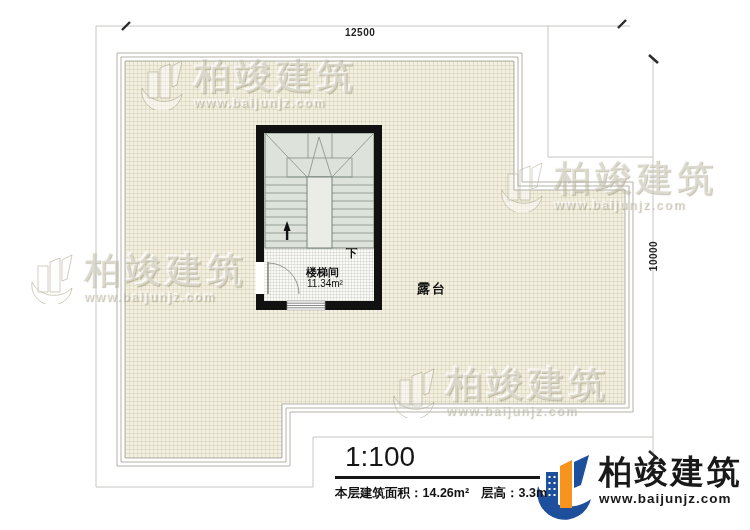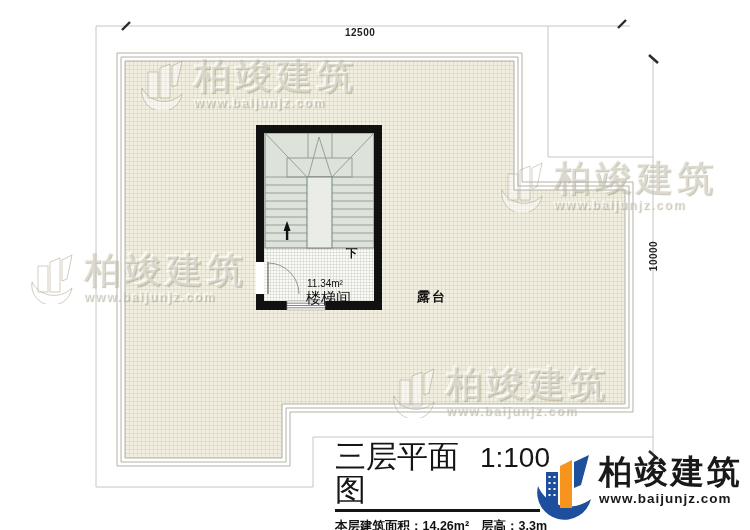--- a/index.html
+++ b/index.html
@@ -17,21 +17,21 @@
   #floor{left:264px;top:133px;width:110px;height:168px;z-index:2;
     background-color:#fafaf6;
     background-image:
       repeating-linear-gradient(0deg, rgba(150,150,140,.20) 0 1px, transparent 1px 3px),
       repeating-linear-gradient(90deg, rgba(150,150,140,.20) 0 1px, transparent 1px 3px);}
   
   #stairbg{left:265px;top:133px;width:109px;height:115px;z-index:3;background:#dde2da;}
   #plansvg{left:0;top:0;z-index:5;pointer-events:none;}
   .label{position:absolute;z-index:6;color:#111;white-space:nowrap;}
   .dim{font-size:10px;font-weight:bold;color:#222;letter-spacing:.5px;}
-  .room{font-size:15px;font-weight:normal;margin-top:24px;}
+  .room{font-size:11px;font-weight:bold;}
   .area{font-size:10px;font-weight:normal;}
   .terr{font-size:13px;font-weight:bold;letter-spacing:2px;}
   .down{font-size:11.5px;font-weight:bold;}
   
   .wm{position:absolute;z-index:4;display:flex;align-items:flex-start;pointer-events:none;}
   .wm-txt{margin-left:8px;}
   .wm-big{font-size:36px;font-weight:bold;letter-spacing:5px;line-height:1;
     color:rgba(255,255,255,.38);
     text-shadow:1px 1px 1px rgba(150,142,110,.55), -1px -1px 0 rgba(255,255,255,.65);}
   .wm-url{font-size:12.5px;font-weight:bold;letter-spacing:1.5px;margin-top:2px;
@@ -210,25 +210,24 @@
     <polygon points="574,462 589,455 581,485 574,488" fill="#1d4f9c"></polygon>
   </g>
 </svg>
 
 <div class="label dim" style="left:345px;top:27px;width:46px;text-align:left;">12500</div>
 <div class="label dim abs" id="dim-right-wrap">10000</div>
 
 <div class="label room" style="left:306px;top:265px;">楼梯间</div>
 <div class="label area" style="left:307px;top:278px;">11.34m²</div>
 <div class="label down" style="left:346px;top:246px;">下</div>
-<div class="label terr" style="left:417px;top:288px;">露台</div>
+<div class="label terr" style="left:417px;top:280px;">露台</div>
 
 <div id="titleblock" class="abs">
   <div id="titlerow">
-    <span id="plan-title">三层平面图</span>
     <span id="plan-scale">1:100</span>
   </div>
   <div id="title-underline"></div>
   <div id="inforow">
     <span>本层建筑面积：</span><span>14.26m²</span><span class="gap"></span><span>层高：</span><span>3.3m</span>
   </div>
 </div>
 
 <div id="logoblock" class="abs">
   <div style="width:56px;height:64px;"></div>

